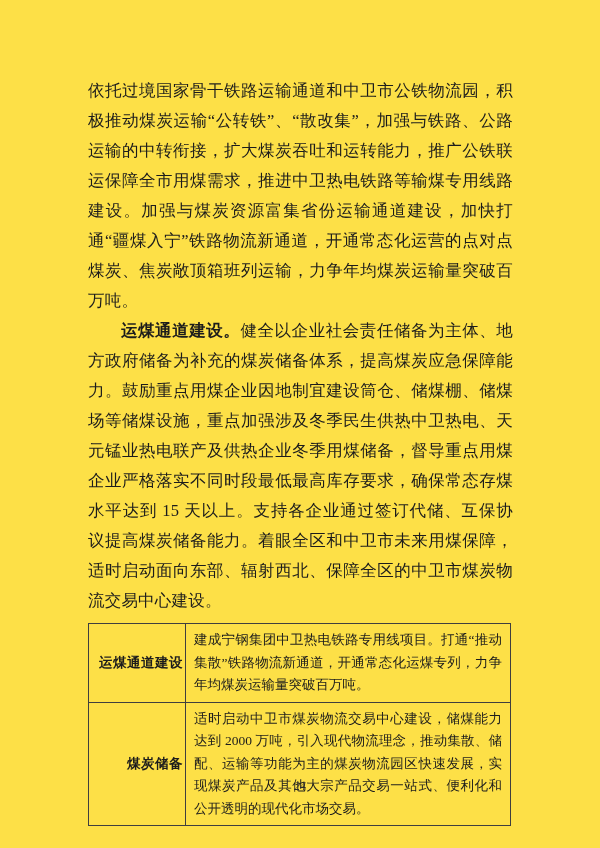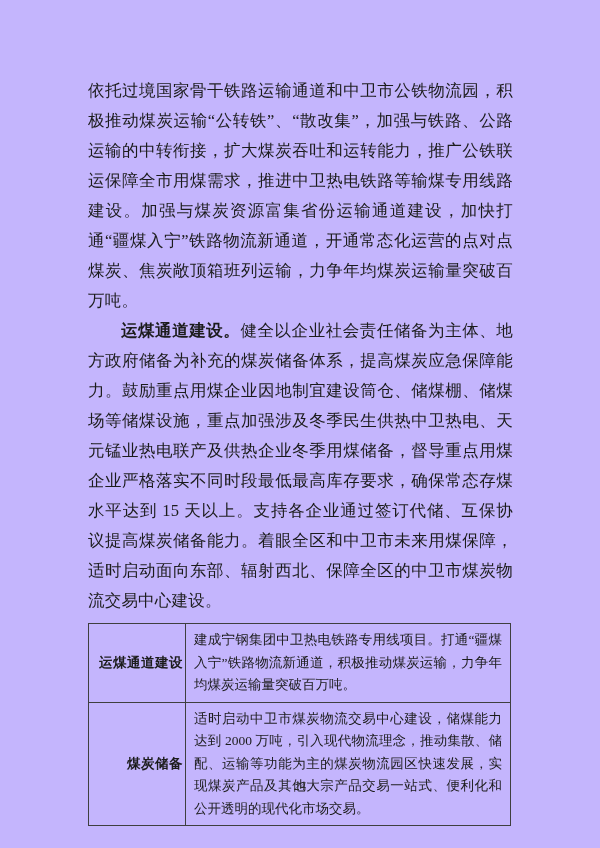--- a/index.html
+++ b/index.html
@@ -2,21 +2,21 @@
 <html><head>
 <meta charset="utf-8">
 <style>
   * { box-sizing: border-box; }
   html, body { margin: 0; padding: 0; background: #e8e8e8; }
   .page {
     position: relative;
     width: 600px;
     height: 848px;
     margin: 0 auto;
-    background: #c4b5fd;
+    background: #fde047;
     font-family: "Liberation Serif", "DejaVu Serif", serif;
     color: #1c1c1c;
     overflow: hidden;
   }
   .text-block {
     position: absolute;
     left: 88px;
     top: 76px;
     width: 425px;
   }
@@ -82,21 +82,21 @@
   <div class="text-block">
 
     <p class="para"><span>依托过境国家骨干铁路运输通道和中卫市公铁物流园，积极推动煤炭运输“公转铁”、“散改集”，加强与铁路、公路运输的中转衔接，扩大煤炭吞吐和运转能力，推广公铁联运保障全市用煤需求，推进中卫热电铁路等输煤专用线路建设。加强与煤炭资源富集省份运输通道建设，加快打通“疆煤入宁”铁路物流新通道，开通常态化运营的点对点煤炭、焦炭敞顶箱班列运输，力争年均煤炭运输量突破百万吨。</span></p>
 
     <p class="para indent"><span class="lead">运煤通道建设。</span><span>健全以企业社会责任储备为主体、地方政府储备为补充的煤炭储备体系，提高煤炭应急保障能力。鼓励重点用煤企业因地制宜建设筒仓、储煤棚、储煤场等储煤设施，重点加强涉及冬季民生供热中卫热电、天元锰业热电联产及供热企业冬季用煤储备，督导重点用煤企业严格落实不同时段最低最高库存要求，确保常态存煤水平达到 15 天以上。支持各企业通过签订代储、互保协议提高煤炭储备能力。着眼全区和中卫市未来用煤保障，适时启动面向东部、辐射西北、保障全区的中卫市煤炭物流交易中心建设。</span></p>
 
     <table class="box-table">
       <tbody>
         <tr>
           <td class="row-label">运煤通道建设</td>
-          <td class="row-content">建成宁钢集团中卫热电铁路专用线项目。打通“疆煤入宁”铁路物流新通道，积极推动煤炭运输，力争年均煤炭运输量突破百万吨。</td>
+          <td class="row-content">建成宁钢集团中卫热电铁路专用线项目。打通“推动集散”铁路物流新通道，开通常态化运煤专列，力争年均煤炭运输量突破百万吨。</td>
         </tr>
         <tr>
           <td class="row-label">煤炭储备</td>
           <td class="row-content">适时启动中卫市煤炭物流交易中心建设，储煤能力达到 2000 万吨，引入现代物流理念，推动集散、储配、运输等功能为主的煤炭物流园区快速发展，实现煤炭产品及其他大宗产品交易一站式、便利化和公开透明的现代化市场交易。</td>
         </tr>
       </tbody>
     </table>
 
   </div>
 

